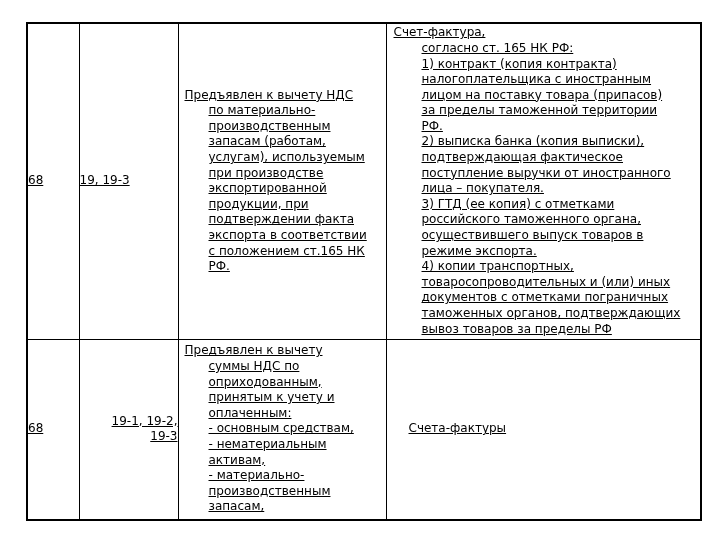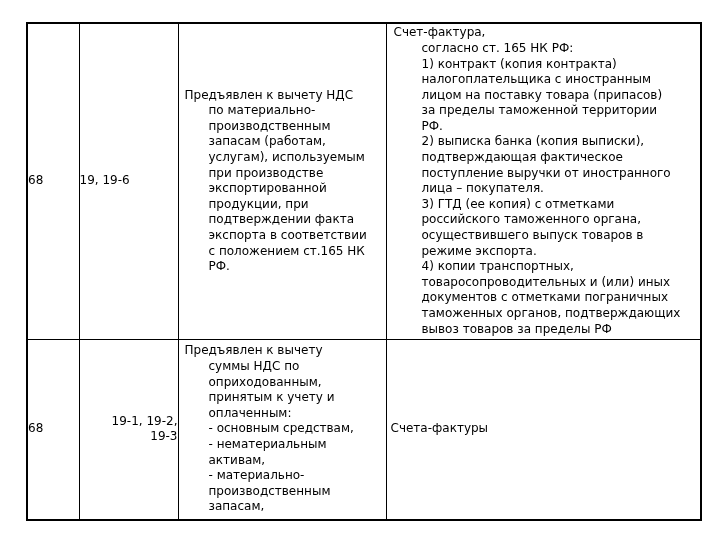--- a/index.html
+++ b/index.html
@@ -44,52 +44,53 @@
     padding-left: 6px;
     margin-top: 25px;
   }
   .cell-centered {
     text-align: right;
     margin-left: 40px;
   }
   .para {
     white-space: pre-wrap;
     word-wrap: normal;
+    text-decoration: underline;
   }
   
   .hang-op {
     padding: 1px 2px 1px 30px;
     text-indent: -24px;
   }
   .hang-doc {
     padding: 1px 2px 1px 35px;
     text-indent: -28px;
   }
   .plain-doc {
-    padding-left: 4px;
+    padding-left: 22px;
   }
 </style>
 </head>
 <body>
 
 <div class="slide">
   <table class="doc-table">
     <colgroup>
       <col style="width:52px">
       <col style="width:99px">
       <col style="width:208px">
       <col style="width:315px">
     </colgroup>
     <tbody>
       <tr class="row-1">
         <td class="cell-simple">
           <div class="para">68</div>
         </td>
         <td class="cell-simple">
-          <div class="para">19, 19-6</div>
+          <div class="para">19, 19-3</div>
         </td>
         <td>
           <div class="para hang-op">Предъявлен к вычету НДС
 по материально-
 производственным
 запасам (работам,
 услугам), используемым
 при производстве
 экспортированной
 продукции, при

